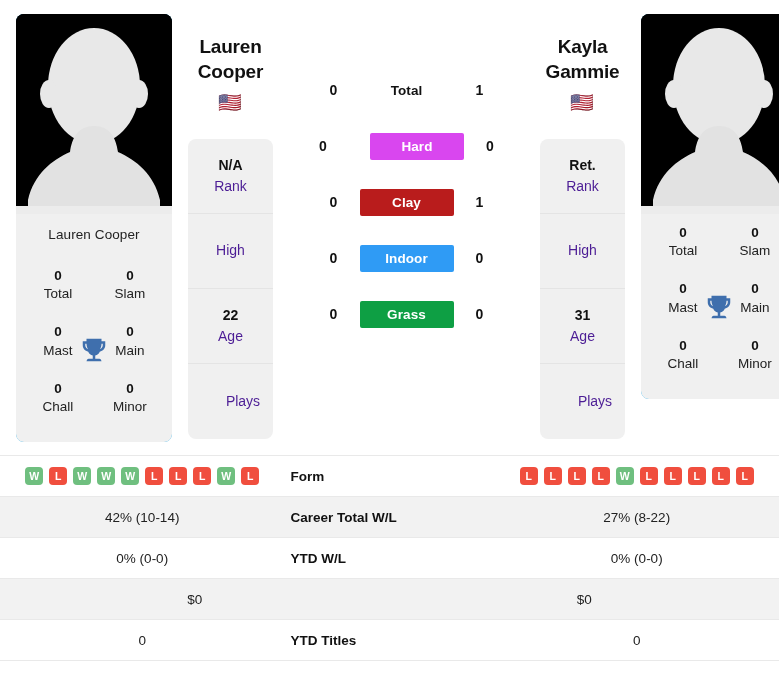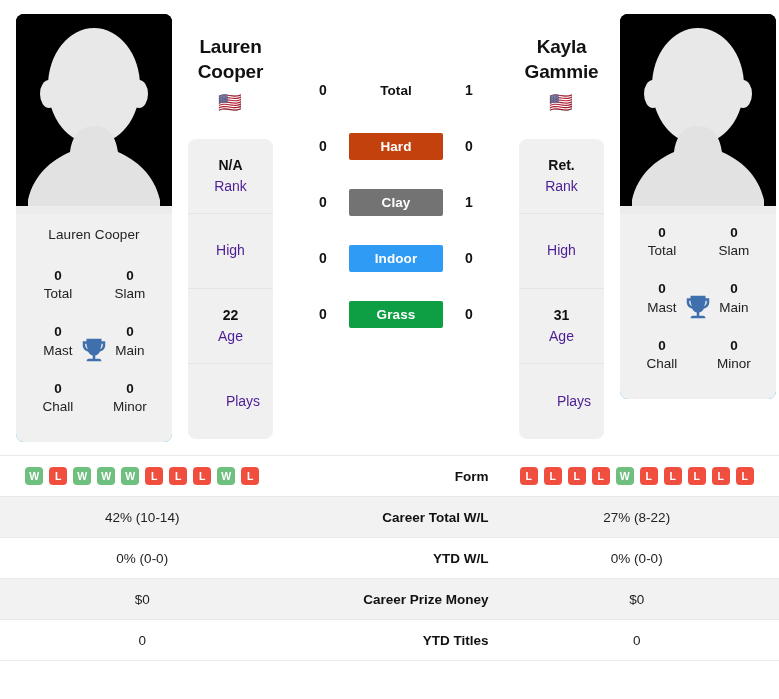--- a/index.html
+++ b/index.html
@@ -187,21 +187,21 @@
   .stat-side {
     flex: 1 1 0;
     text-align: center;
     font-size: 13.5px;
     color: #222;
     padding: 9px 10px;
   }
   .stat-mid {
     width: 210px;
     flex: 0 0 210px;
-    text-align: right;
+    text-align: left;
     font-size: 13.5px;
     font-weight: bold;
     color: #111;
     padding: 9px 6px;
   }
   .form-badges {
     display: flex;
     justify-content: center;
     gap: 6px;
     flex-wrap: nowrap;
@@ -306,26 +306,26 @@
     </div>
 
     <div class="h2h" id="h2h">
         <div class="h2h-row">
           <div class="h2h-score">0</div>
           <div class="h2h-badge plain">Total</div>
           <div class="h2h-score">1</div>
         </div>
         <div class="h2h-row">
           <div class="h2h-score">0</div>
-          <div class="h2h-badge" style="background: #c2410c;">Hard</div>
+          <div class="h2h-badge" style="background: #d946ef; margin-left: 21px;">Hard</div>
           <div class="h2h-score">0</div>
         </div>
         <div class="h2h-row">
           <div class="h2h-score">0</div>
-          <div class="h2h-badge" style="background: #737373;">Clay</div>
+          <div class="h2h-badge" style="background: #b91c1c;">Clay</div>
           <div class="h2h-score">1</div>
         </div>
         <div class="h2h-row">
           <div class="h2h-score">0</div>
           <div class="h2h-badge" style="background: rgb(47, 155, 245);">Indoor</div>
           <div class="h2h-score">0</div>
         </div>
         <div class="h2h-row">
           <div class="h2h-score">0</div>
           <div class="h2h-badge" style="background: rgb(14, 159, 68); text-align: center;">Grass</div>
@@ -450,21 +450,20 @@
         <div class="stat-mid">Career Total W/L</div>
         <div class="stat-side">27% (8-22)</div>
       </div>
       <div class="stat-row">
         <div class="stat-side">0% (0-0)</div>
         <div class="stat-mid">YTD W/L</div>
         <div class="stat-side">0% (0-0)</div>
       </div>
       <div class="stat-row shaded">
         <div class="stat-side">$0</div>
-        <div class="stat-mid">Career Prize Money</div>
         <div class="stat-side">$0</div>
       </div>
       <div class="stat-row">
         <div class="stat-side">0</div>
         <div class="stat-mid">YTD Titles</div>
         <div class="stat-side">0</div>
       </div>
     </div>
 
 </div>

